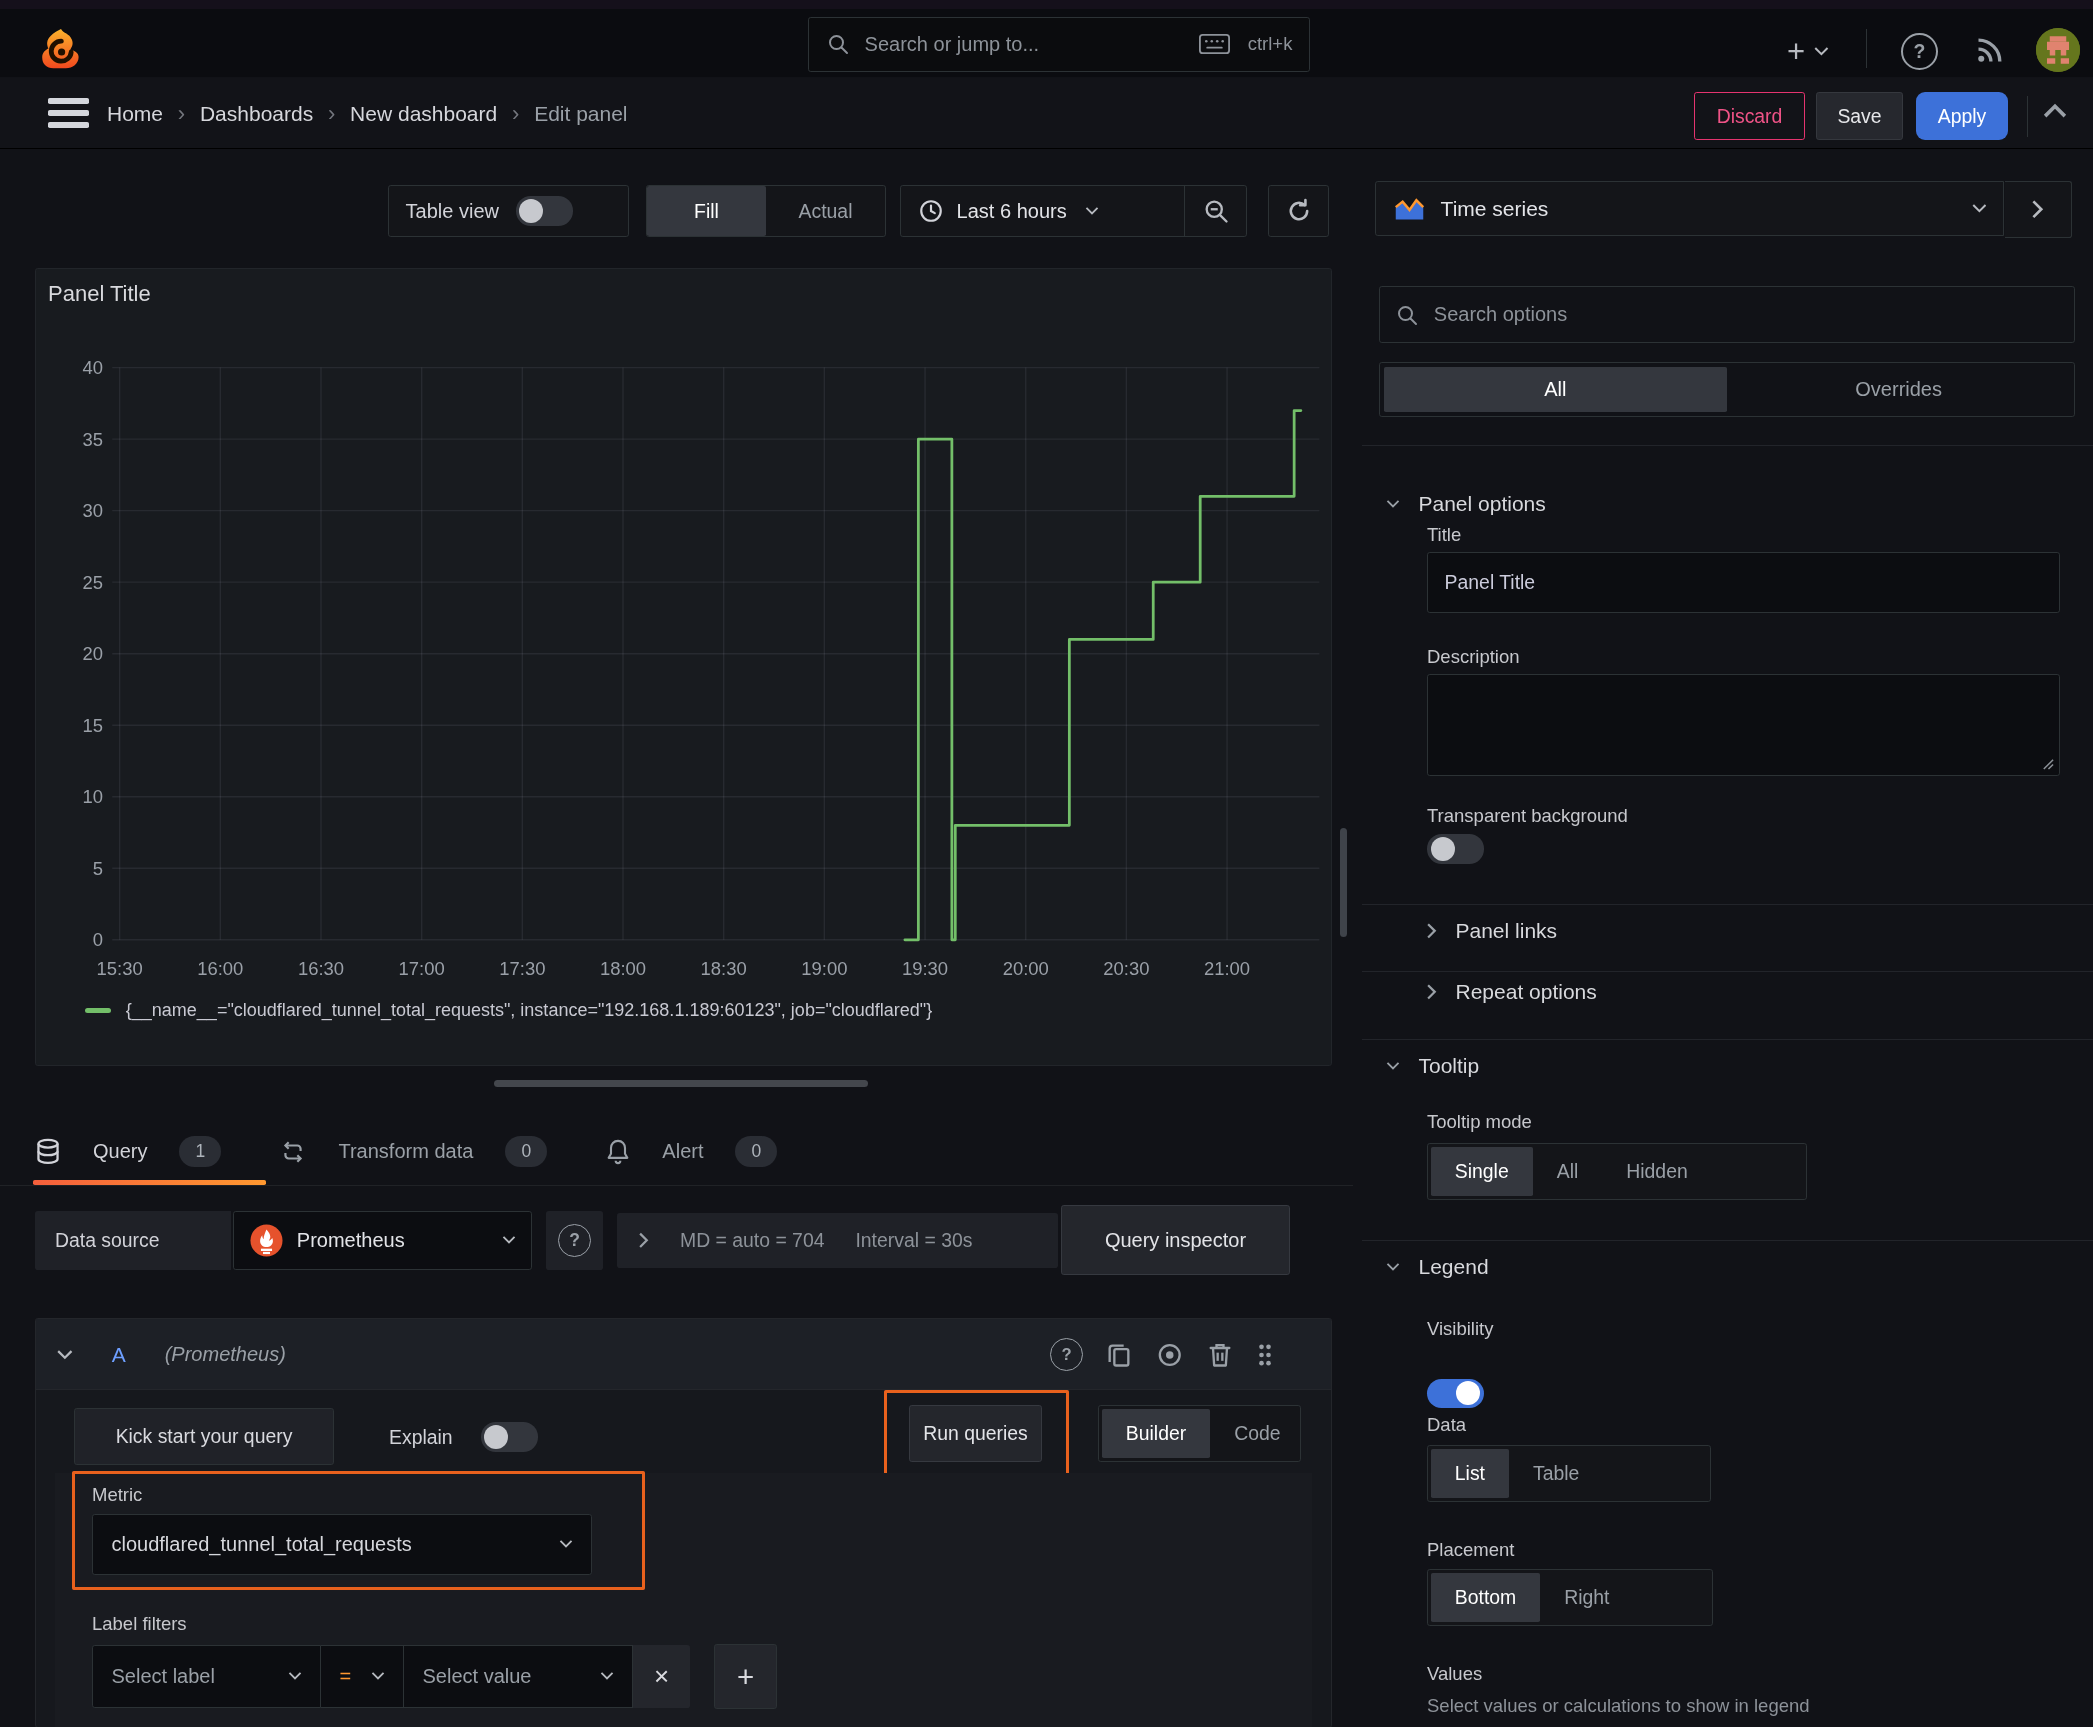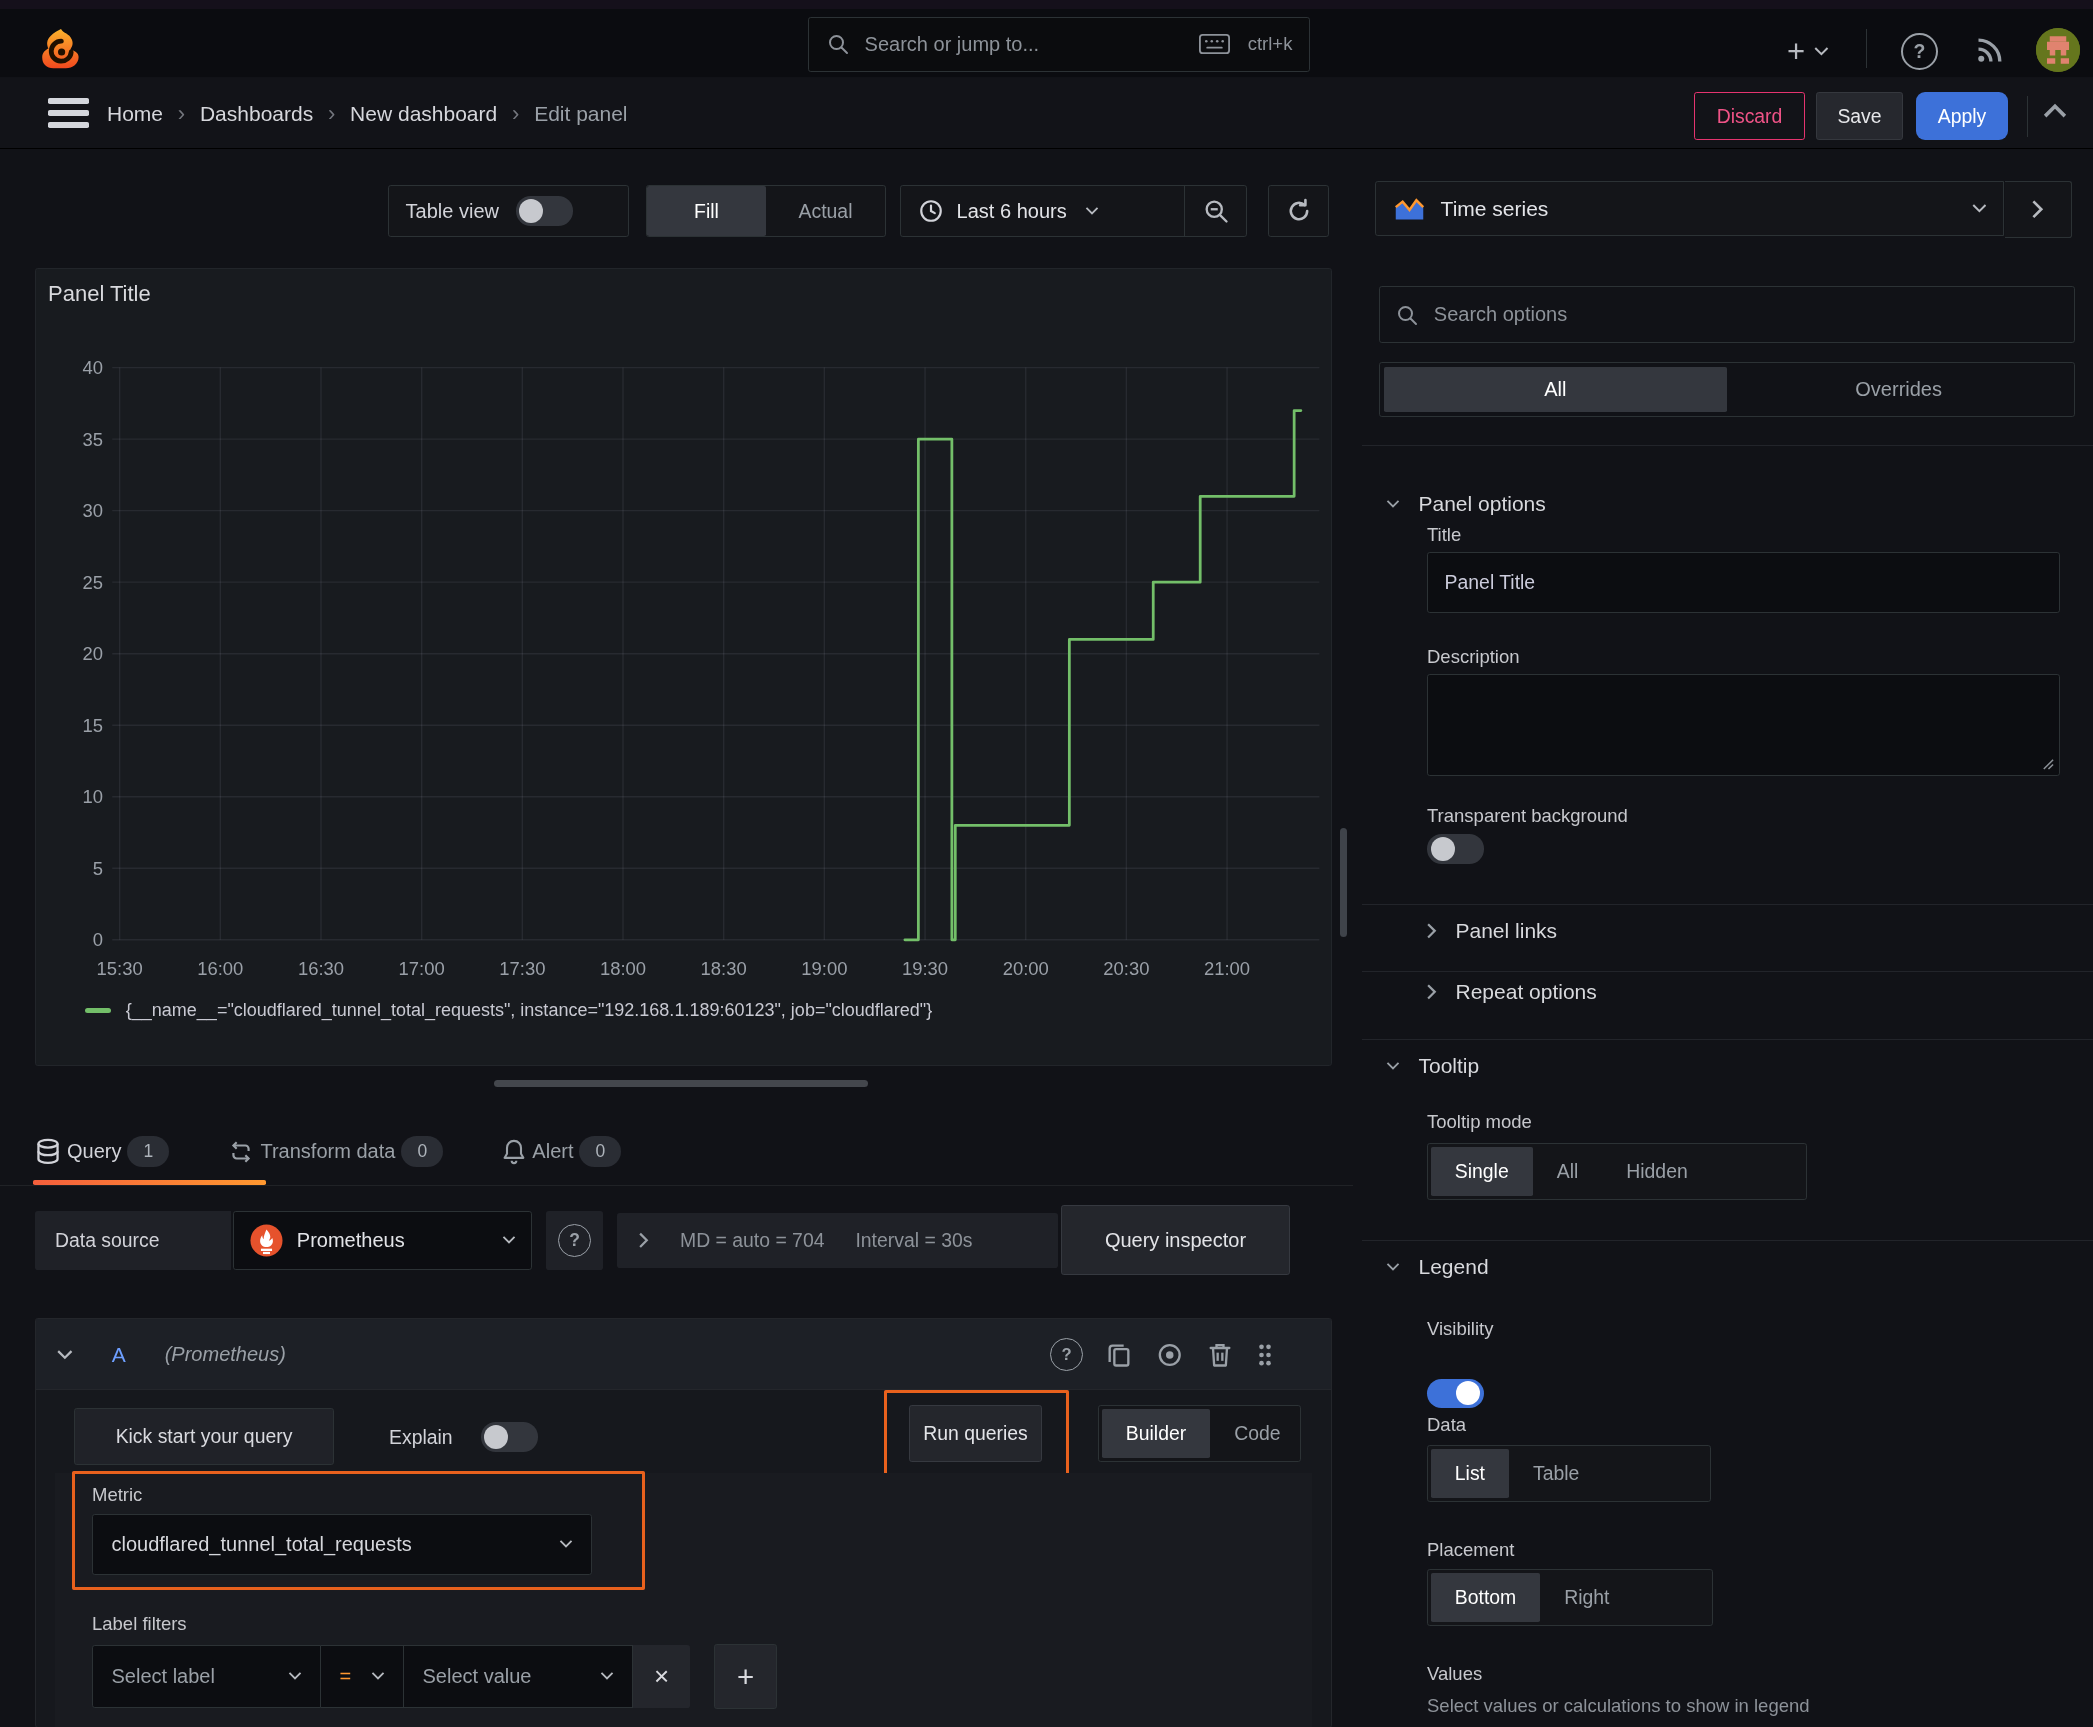--- a/index.html
+++ b/index.html
@@ -55,21 +55,21 @@
   .grid{stroke:rgba(204,204,220,0.09);stroke-width:1.5;}
   .ax{fill:#9aa0a8;font-size:20px;font-family:"Liberation Sans","DejaVu Sans",sans-serif;}
   .yax{text-anchor:end;}
   .xax{text-anchor:middle;}
   .legend-row{left:85px;top:995px;height:31px;gap:14.8px;font-size:18px;color:#c8c9d2;}
   .legend-marker{width:26px;height:5.5px;border-radius:2.8px;flex:none;}
   .resize-bar{left:494px;top:1080px;width:374px;height:6.5px;border-radius:3.7px;background:#44474d;}
   .scroll-thumb{left:1340px;top:828px;width:7.4px;height:109px;border-radius:3.7px;background:#3f434a;}
   
   .tabs{left:35px;top:1121px;height:61px;display:flex;align-items:center;gap:59px;}
-  .tab{display:flex;align-items:center;gap:6px;color:#d2d3d9;font-size:20px;cursor:pointer;position:relative;}
+  .tab{display:flex;align-items:center;gap:32px;color:#d2d3d9;font-size:20px;cursor:pointer;position:relative;}
   .tab .cnt{min-width:42px;height:31px;border-radius:15.7px;background:#2a2d34;color:#aeb4bb;
     display:flex;align-items:center;justify-content:center;font-size:17.5px;padding:0 7.4px;box-sizing:border-box;}
   .tab-underline{left:33px;top:1180px;width:233px;height:4.6px;border-radius:1.8px;
     background:linear-gradient(90deg,#f55f3c,#ff9830);}
   .tabs-border{left:0;top:1185px;width:1353px;height:0.9px;background:#202226;}
   
   .ds-label{left:35px;top:1211px;width:196px;height:59px;background:#1f2127;border-radius:2.8px 0 0 2.8px;
     display:flex;align-items:center;padding-left:20px;box-sizing:border-box;font-size:19.4px;color:#d2d3d9;}
   .ds-picker{left:233px;top:1211px;width:299px;height:59px;background:#0c0d11;border:0.9px solid #2c3235;border-radius:2.8px;
     display:flex;align-items:center;padding:0 14.8px;box-sizing:border-box;gap:13px;cursor:pointer;}

